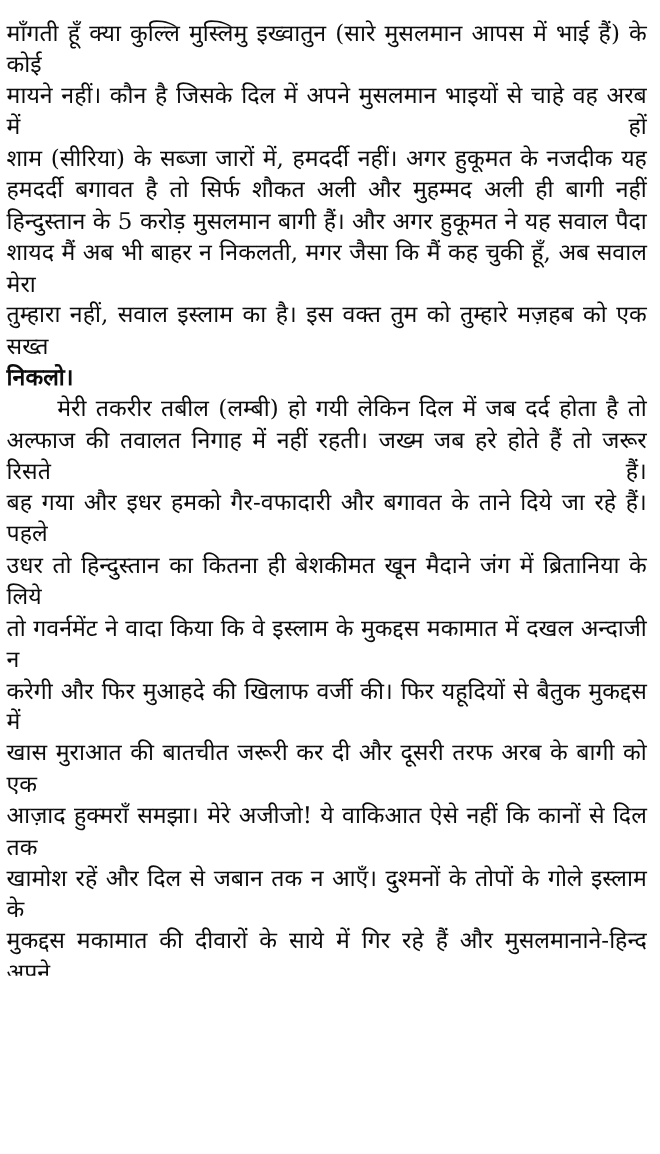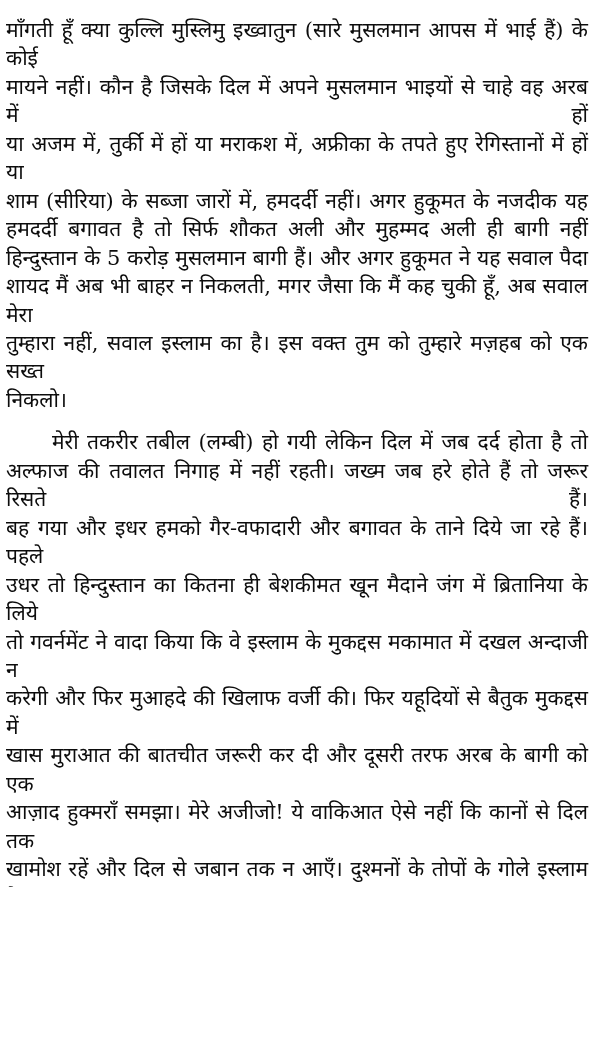--- a/index.html
+++ b/index.html
@@ -24,42 +24,42 @@
     line-height: 28.45px;
     color: #0c0c0c;
   }
   .jline {
     text-align: justify;
     text-align-last: justify;
   }
   .lastline {
     text-align: right;
     text-align-last: left;
+    font-weight: bold;
   }
-  .indent { text-indent: 46px; margin-top: 14px; }
+  .indent { text-indent: 46px; }
   .footer {
     position: absolute;
     top: 936px;
     left: 26px;
     font-size: 20px;
     line-height: 26px;
     white-space: nowrap;
   }
   .footer .sep { margin: 0 7px 0 6px; }
 </style>
 </head>
 <body>
 
 <div class="page">
   <div class="textblock">
 
     <div class="para">
       <div class="line jline">माँगती हूँ क्या कुल्लि मुस्लिमु इख्वातुन (सारे मुसलमान आपस में भाई हैं) के कोई</div>
       <div class="line jline">मायने नहीं। कौन है जिसके दिल में अपने मुसलमान भाइयों से चाहे वह अरब में हों</div>
-      <div class="line jline">या अजम में, तुर्की में हों या मराकश में, अफ्रीका के तपते हुए रेगिस्तानों में हों या</div>
       <div class="line jline">शाम (सीरिया) के सब्जा जारों में, हमदर्दी नहीं। अगर हुकूमत के नजदीक यह</div>
       <div class="line jline">हमदर्दी बगावत है तो सिर्फ  शौकत अली और मुहम्मद अली ही बागी नहीं</div>
       <div class="line jline">हिन्दुस्तान के 5 करोड़ मुसलमान बागी हैं। और अगर हुकूमत ने यह सवाल पैदा</div>
       <div class="line jline">शायद मैं अब भी बाहर न निकलती, मगर जैसा कि मैं कह चुकी हूँ, अब सवाल मेरा</div>
       <div class="line jline">तुम्हारा नहीं, सवाल इस्लाम का है। इस वक्त तुम को तुम्हारे मज़हब को एक सख्त</div>
       <div class="line lastline">निकलो।</div>
     </div>
 
     <div class="para">
       <div class="line jline indent">मेरी तकरीर तबील (लम्बी) हो गयी लेकिन दिल में जब दर्द होता है तो</div>

